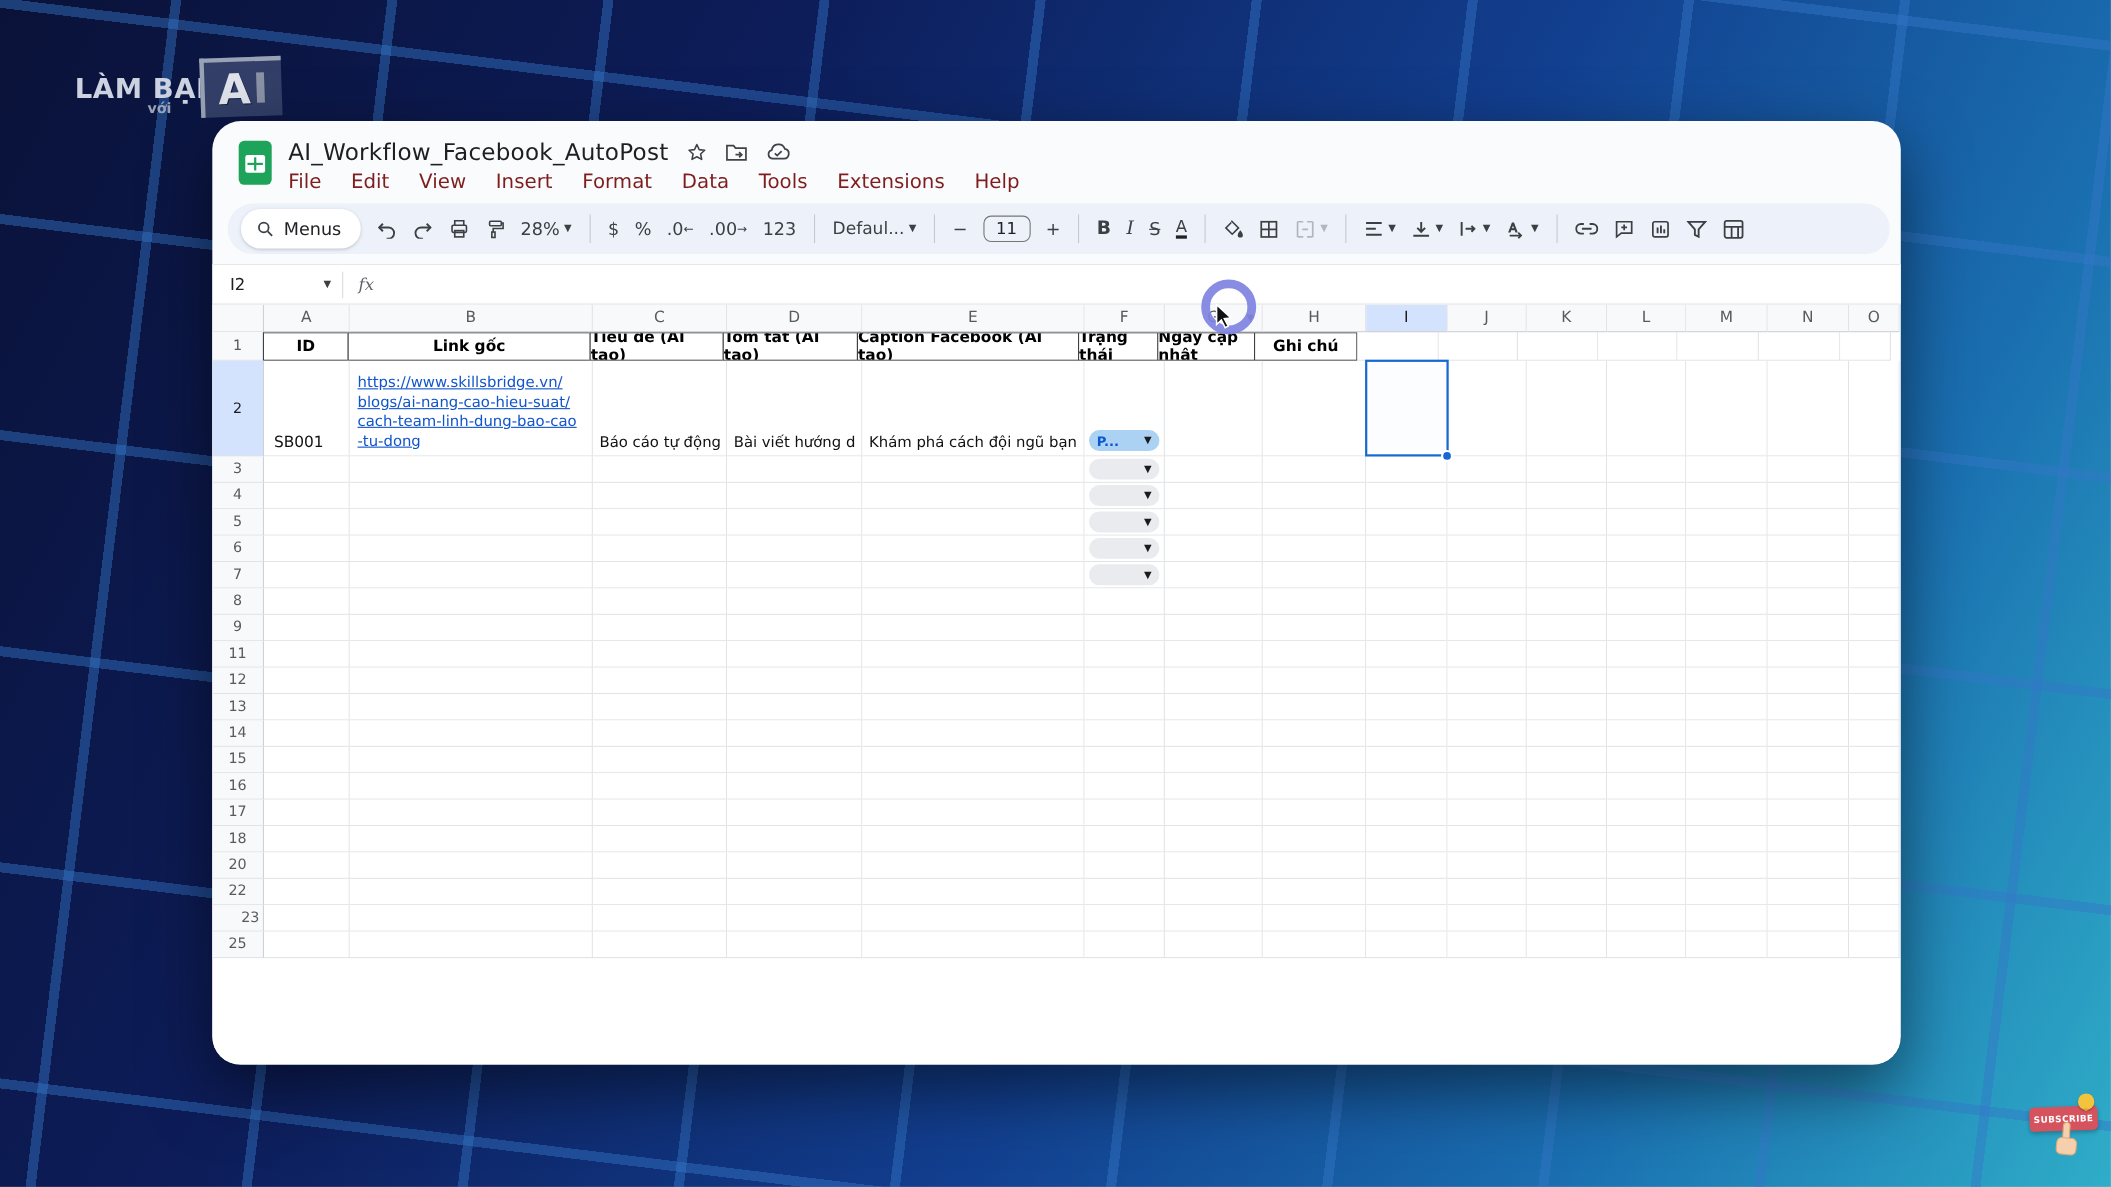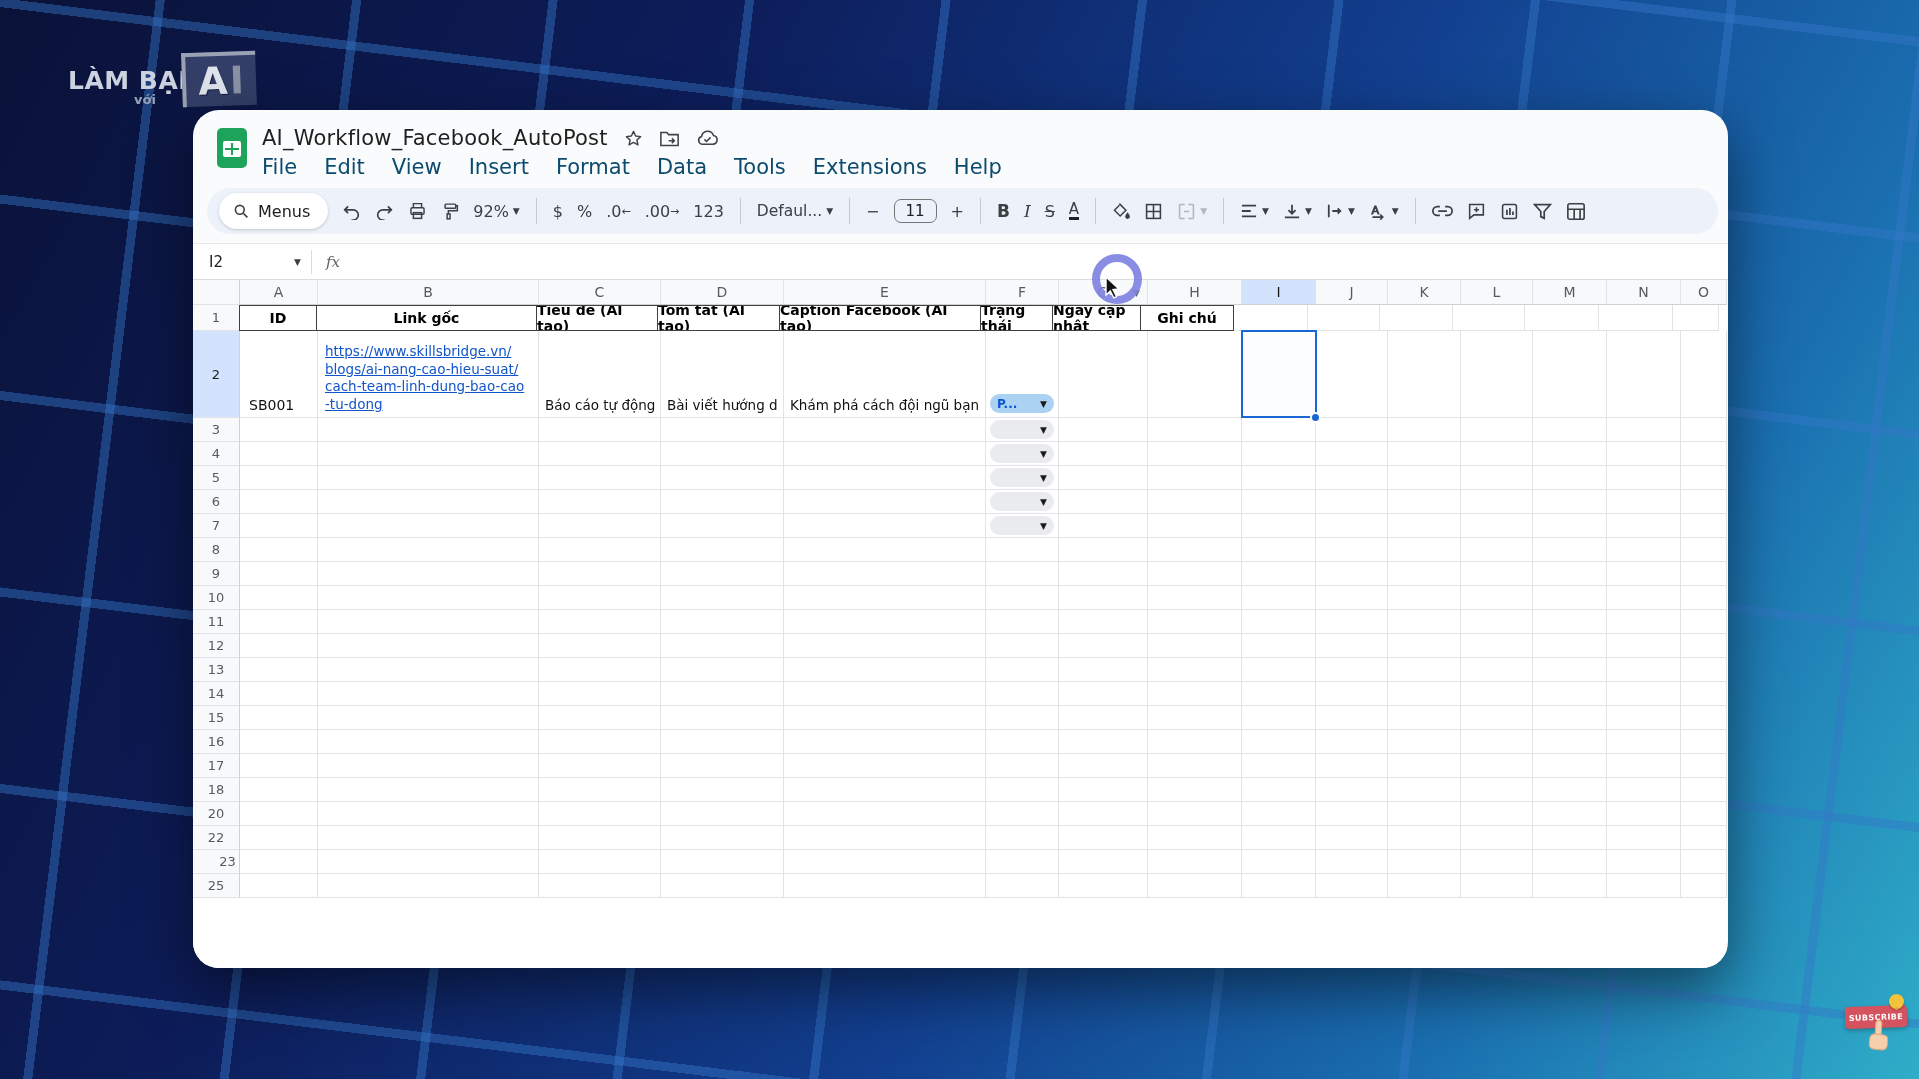--- a/index.html
+++ b/index.html
@@ -35,21 +35,21 @@
   .sheets-icon::before{content:"";position:absolute;left:6px;top:13px;width:18px;height:16px;background:#fff;border-radius:2px;
     background:linear-gradient(#fff,#fff);}
   .sheets-icon::after{content:"";position:absolute;left:8px;top:15px;width:14px;height:12px;
     background:
      linear-gradient(#1ea35a,#1ea35a) 0 5px/14px 2px no-repeat,
      linear-gradient(#1ea35a,#1ea35a) 6px 0/2px 12px no-repeat;}
   .title-wrap{margin-left:15px}
   .title-row{display:flex;align-items:center;gap:16px}
   .title{font-size:21px;color:#1f1f1f;letter-spacing:.2px}
   .tico{color:#3f4347;display:flex;align-items:center}
-  .menubar{display:flex;gap:27px;font-size:21px;color:#0c4a6e;margin-top:5px}
+  .menubar{display:flex;gap:27px;font-size:18px;color:#7f1d1d;margin-top:5px}
   .menubar span{cursor:default}
 
   
   .toolbar{margin:9px 10px 0 14px;height:46px;background:#edf2fa;border-radius:23px;
     display:flex;align-items:center;padding:0 12px;gap:14px;color:#3c4043;overflow:hidden;white-space:nowrap}
   .menus-pill{background:#fff;border-radius:20px;height:36px;display:flex;align-items:center;gap:9px;
     padding:0 18px 0 14px;box-shadow:0 1px 3px rgba(60,64,67,.25);font-size:16px;color:#202124}
   .tbt{font-size:16px;color:#3c4043;display:flex;align-items:center}
   .caret{font-size:9px;color:#3c4043;margin-left:4px}
   .sep{width:1px;height:26px;background:#c6cacf;flex:0 0 auto;margin:0 2px}
@@ -190,21 +190,21 @@
         </svg>
     </span>
     <span class="tbt">
       <svg class="ic" width="18" height="19" viewBox="0 0 22 22" fill="none" stroke="#3c4043" stroke-width="1.8">
           <rect x="5" y="2" width="13" height="5" rx="1"></rect>
           <path d="M18 4h2v6H9v4"></path>
           <rect x="7.5" y="14" width="3.5" height="6"></rect>
         </svg>
     </span>
     <span class="tbt">
-        <span>92%</span>
+        <span>28%</span>
         <span class="caret">▼</span>
       </span>
     <span class="sep"></span>
     <span class="tbt">$</span>
     <span class="tbt">%</span>
     <span class="tbt">
         <span>.0</span>
         <span style="font-size:11px">←</span>
       </span>
     <span class="tbt">
@@ -518,38 +518,20 @@
         <div class="cell" style="width: 94px; height: 24px;"></div>
         <div class="cell" style="width: 74px; height: 24px;"></div>
         <div class="cell" style="width: 72px; height: 24px;"></div>
         <div class="cell" style="width: 73px; height: 24px;"></div>
         <div class="cell" style="width: 72px; height: 24px;"></div>
         <div class="cell" style="width: 74px; height: 24px;"></div>
         <div class="cell" style="width: 74px; height: 24px;"></div>
         <div class="cell" style="width: 46px; height: 24px;"></div>
       </div>
       <div class="grow">
-        <div class="rowhdr" style="height: 24px;">10</div>
-        <div class="cell" style="width: 78px; height: 24px;"></div>
-        <div class="cell" style="width: 221px; height: 24px;"></div>
-        <div class="cell" style="width: 122px; height: 24px;"></div>
-        <div class="cell" style="width: 123px; height: 24px;"></div>
-        <div class="cell" style="width: 202px; height: 24px;"></div>
-        <div class="cell" style="width: 73px; height: 24px;"></div>
-        <div class="cell" style="width: 89px; height: 24px;"></div>
-        <div class="cell" style="width: 94px; height: 24px;"></div>
-        <div class="cell" style="width: 74px; height: 24px;"></div>
-        <div class="cell" style="width: 72px; height: 24px;"></div>
-        <div class="cell" style="width: 73px; height: 24px;"></div>
-        <div class="cell" style="width: 72px; height: 24px;"></div>
-        <div class="cell" style="width: 74px; height: 24px;"></div>
-        <div class="cell" style="width: 74px; height: 24px;"></div>
-        <div class="cell" style="width: 46px; height: 24px;"></div>
-      </div>
-      <div class="grow">
         <div class="rowhdr" style="height: 24px;">11</div>
         <div class="cell" style="width: 78px; height: 24px;"></div>
         <div class="cell" style="width: 221px; height: 24px;"></div>
         <div class="cell" style="width: 122px; height: 24px;"></div>
         <div class="cell" style="width: 123px; height: 24px;"></div>
         <div class="cell" style="width: 202px; height: 24px;"></div>
         <div class="cell" style="width: 73px; height: 24px;"></div>
         <div class="cell" style="width: 89px; height: 24px;"></div>
         <div class="cell" style="width: 94px; height: 24px;"></div>
         <div class="cell" style="width: 74px; height: 24px;"></div>

